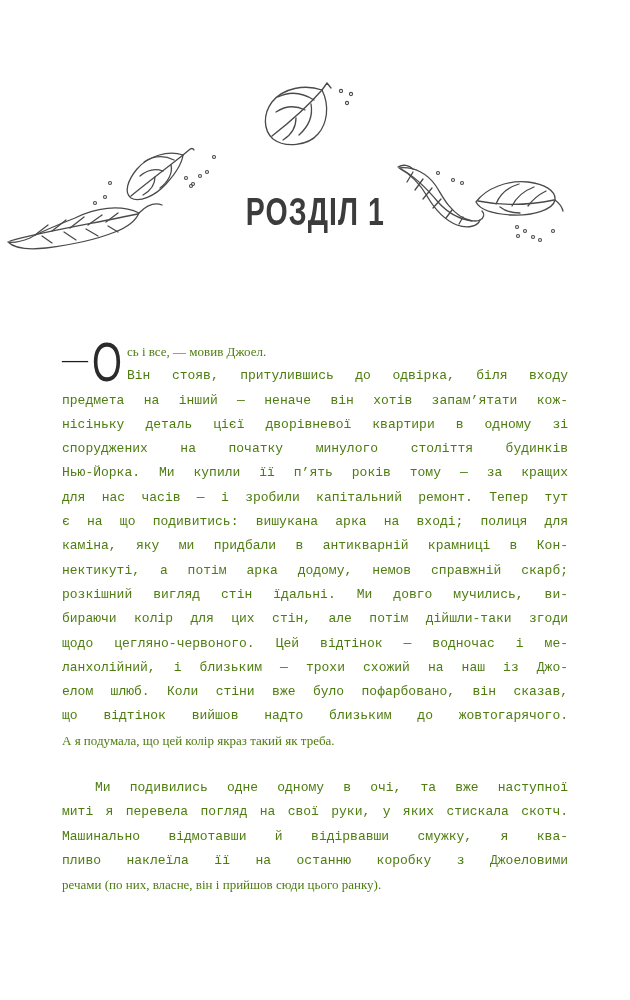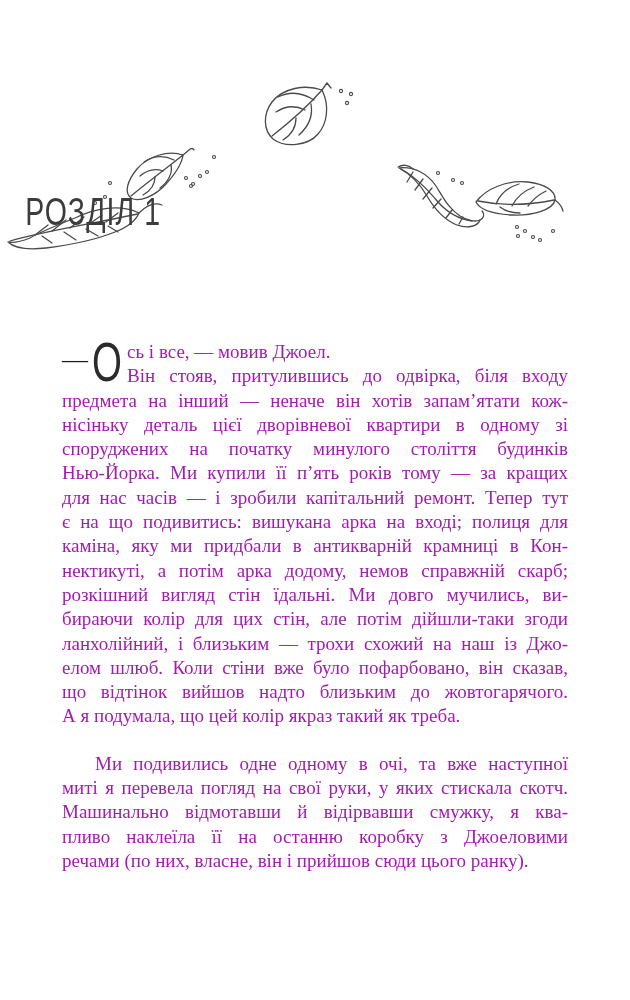--- a/index.html
+++ b/index.html
@@ -1,28 +1,28 @@
 <!DOCTYPE html>
 <html><head>
 <meta charset="utf-8">
 <style>
   html,body{margin:0;padding:0;background:#fff;}
   .page{position:relative;width:630px;height:1000px;background:#ffffff;overflow:hidden;
         font-family:"Liberation Serif",serif;}
   .decor{position:absolute;left:0;top:80px;width:630px;height:180px;}
   .decor path{fill:none;stroke:#4a4a4a;stroke-width:1.3;stroke-linecap:round;stroke-linejoin:round;}
   .decor circle{fill:none;stroke:#4a4a4a;stroke-width:1.1;}
-  .chapter-title{position:absolute;top:191px;left:0;width:630px;margin:0;text-align:left;
-        font-family:"Liberation Sans",sans-serif;font-weight:400;}
+  .chapter-title{position:absolute;top:191px;left:0;width:630px;margin:0;text-align:center;
+        font-family:"Liberation Sans",sans-serif;font-weight:700;}
   .chapter-title span{display:inline-block;font-size:39px;line-height:42px;letter-spacing:1.5px;
         color:#3c3c3c;transform:scaleX(0.73);transform-origin:center;}
   .text-block{position:absolute;left:62px;top:340px;width:506px;}
-  .line{font-size:19px;line-height:24.3px;color:#a21caf;text-align:justify;text-align-last:left;
+  .line{font-size:13px;line-height:24.3px;color:#4d7c0f;text-align:justify;text-align-last:left;
         white-space:normal;}
-  .just{text-align-last:justify;}
+  .just{text-align-last:justify;font-family:Liberation Mono, monospace;}
   .beside{margin-left:65px;}
   .indent{text-indent:33px;margin-top:23px;}
   .dropcap-wrap{position:absolute;left:0;top:0;width:64px;height:50px;}
   .dash{position:absolute;left:0;top:7px;font-family:"Liberation Serif",serif;font-size:26px;
         line-height:26px;color:#1d1d1d;}
   .dropcap{position:absolute;left:30px;top:-5px;font-family:"Liberation Sans",sans-serif;
         font-size:55px;line-height:55px;font-weight:400;color:#2b2b2b;
         transform:scaleX(0.70);transform-origin:0 0;}
 </style>
 </head>
@@ -124,20 +124,21 @@
     <div class="line just">предмета на інший — неначе він хотів запам’ятати кож-</div>
     <div class="line just">нісіньку деталь цієї дворівневої квартири в одному зі</div>
     <div class="line just">споруджених на початку минулого століття будинків</div>
     <div class="line just">Нью-Йорка. Ми купили її п’ять років тому — за кращих</div>
     <div class="line just">для нас часів — і зробили капітальний ремонт. Тепер тут</div>
     <div class="line just">є на що подивитись: вишукана арка на вході; полиця для</div>
     <div class="line just">каміна, яку ми придбали в антикварній крамниці в Кон-</div>
     <div class="line just">нектикуті, а потім арка додому, немов справжній скарб;</div>
     <div class="line just">розкішний вигляд стін їдальні. Ми довго мучились, ви-</div>
     <div class="line just">бираючи колір для цих стін, але потім дійшли-таки згоди</div>
+    <div class="line just">щодо цегляно-червоного. Цей відтінок — водночас і ме-</div>
     <div class="line just">ланхолійний, і близьким — трохи схожий на наш із Джо-</div>
     <div class="line just">елом шлюб. Коли стіни вже було пофарбовано, він сказав,</div>
     <div class="line just">що відтінок вийшов надто близьким до жовтогарячого.</div>
     <div class="line">А я подумала, що цей колір якраз такий як треба.</div>
     <div class="line just indent">Ми подивились одне одному в очі, та вже наступної</div>
     <div class="line just">миті я перевела погляд на свої руки, у яких стискала скотч.</div>
     <div class="line just">Машинально відмотавши й відірвавши смужку, я ква-</div>
     <div class="line just">пливо наклеїла її на останню коробку з Джоеловими</div>
     <div class="line">речами (по них, власне, він і прийшов сюди цього ранку).</div>
   </main>

